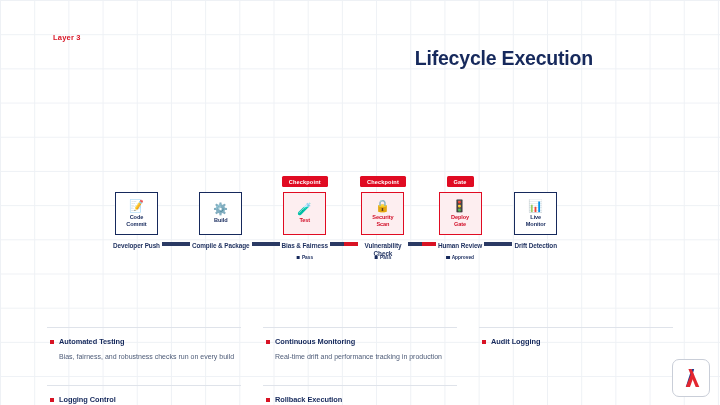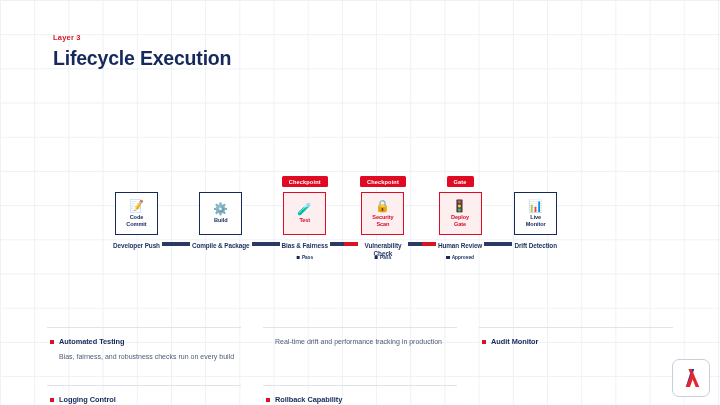--- a/index.html
+++ b/index.html
@@ -20,21 +20,21 @@
   .page{ position:absolute; inset:0; }
 
   
   .hdr{ position:absolute; left:47px; top:33px; width:540px;margin-left:6px; }
   .layer-tag{
     font-size:7.5px; font-weight:bold; color:#d81324;
     letter-spacing:.2px; margin-bottom:5px;
   }
   .title{
     font-size:19.5px; font-weight:bold; color:#16295c;
-    letter-spacing:-.2px; margin-bottom:11px;
+    letter-spacing:-.2px; margin-bottom:11px;text-align:right;
   }
   .subtitle{
     font-size:9.6px; font-weight:bold; color:#1d2f5e;
     letter-spacing:-.05px; margin-bottom:13px;
   }
   .intro{
     font-size:7.7px; color:#4d5b77; line-height:1.75;
     max-width:470px;
   }
 
@@ -186,40 +186,44 @@
 
   <div class="cards" id="cards">
       <div class="card">
         <div class="card-head">
           <span class="sq"></span>
           <span class="card-title">Automated Testing</span>
         </div>
         <div class="card-desc">Bias, fairness, and robustness checks run on every build</div>
       </div>
       <div class="card">
+        <div class="card-head">
+          <span class="sq"></span>
+          <span class="card-title">Continuous Monitoring</span>
+        </div>
         <div class="card-desc">Real-time drift and performance tracking in production</div>
       </div>
       <div class="card">
         <div class="card-head">
           <span class="sq"></span>
-          <span class="card-title">Audit Monitor</span>
+          <span class="card-title">Audit Logging</span>
         </div>
         <div class="card-desc"></div>
       </div>
       <div class="card">
         <div class="card-head">
           <span class="sq"></span>
           <span class="card-title">Logging Control</span>
         </div>
         <div class="card-desc"></div>
       </div>
       <div class="card">
         <div class="card-head">
           <span class="sq"></span>
-          <span class="card-title">Rollback Capability</span>
+          <span class="card-title">Rollback Execution</span>
         </div>
         <div class="card-desc"></div>
       </div>
     </div>
 
   <div class="logo">
     <svg viewBox="0 0 100 100">
       <path d="M30 85 L52 15 L62 15 L44 85 Z" fill="#1a3a8f"></path>
       <path d="M40 15 L52 15 L82 85 L68 85 Z" fill="#e3262f"></path>
       <path d="M30 85 L55 22 L62 40 L46 85 Z" fill="#e3262f"></path>

